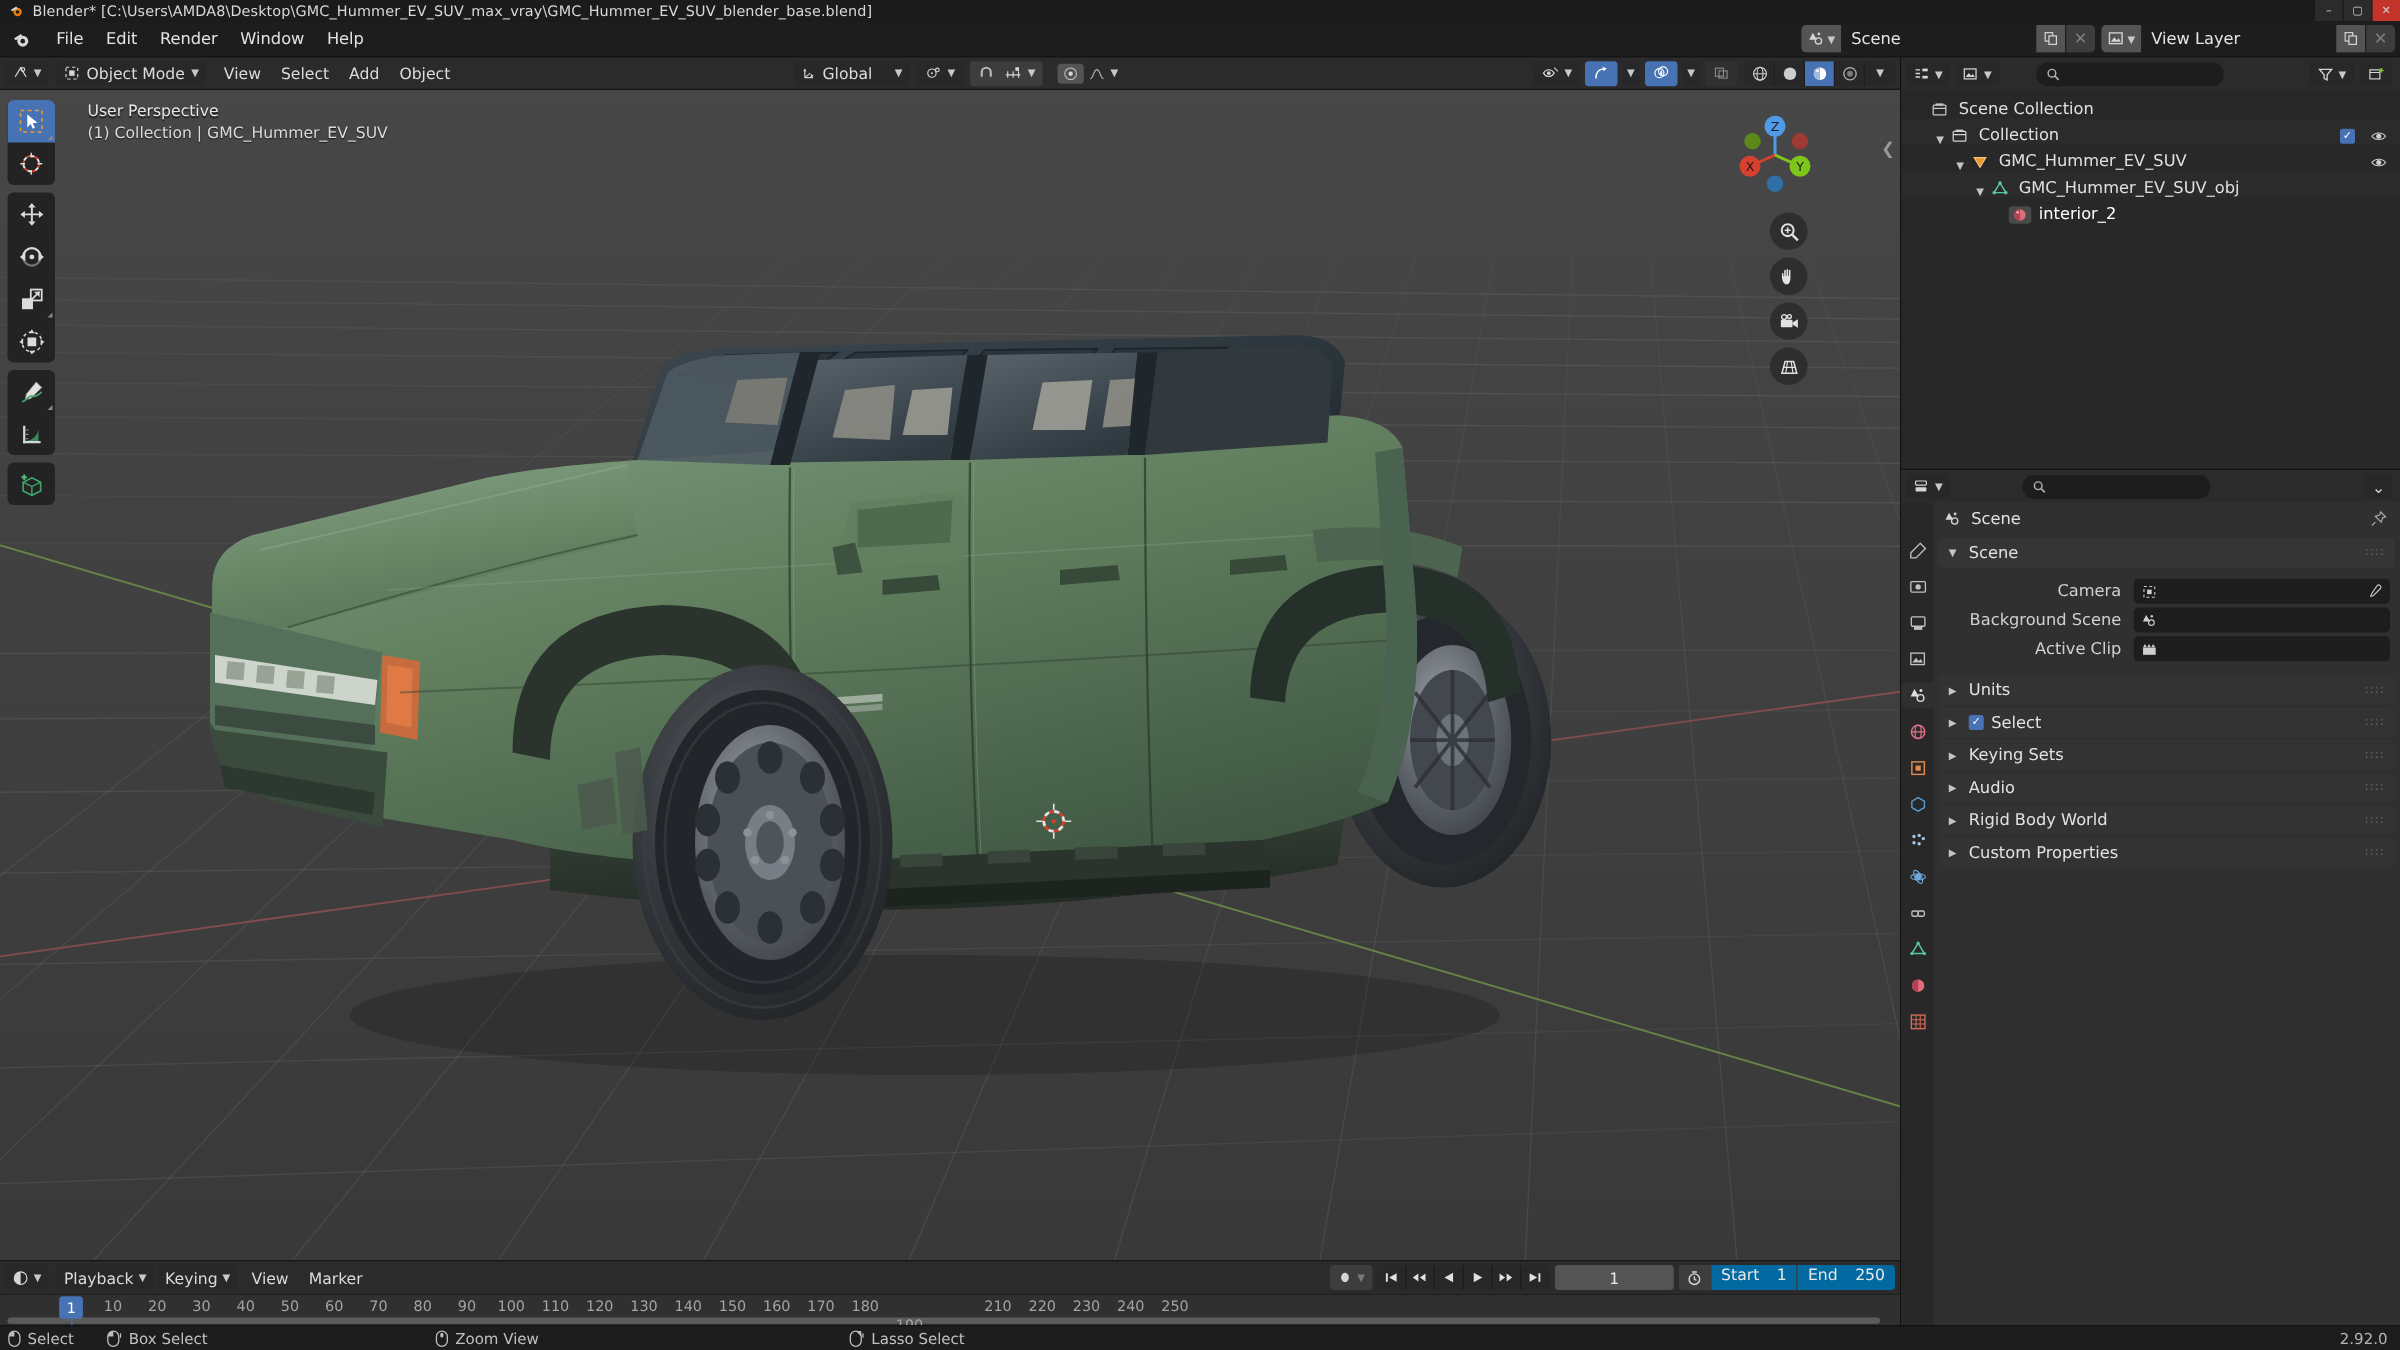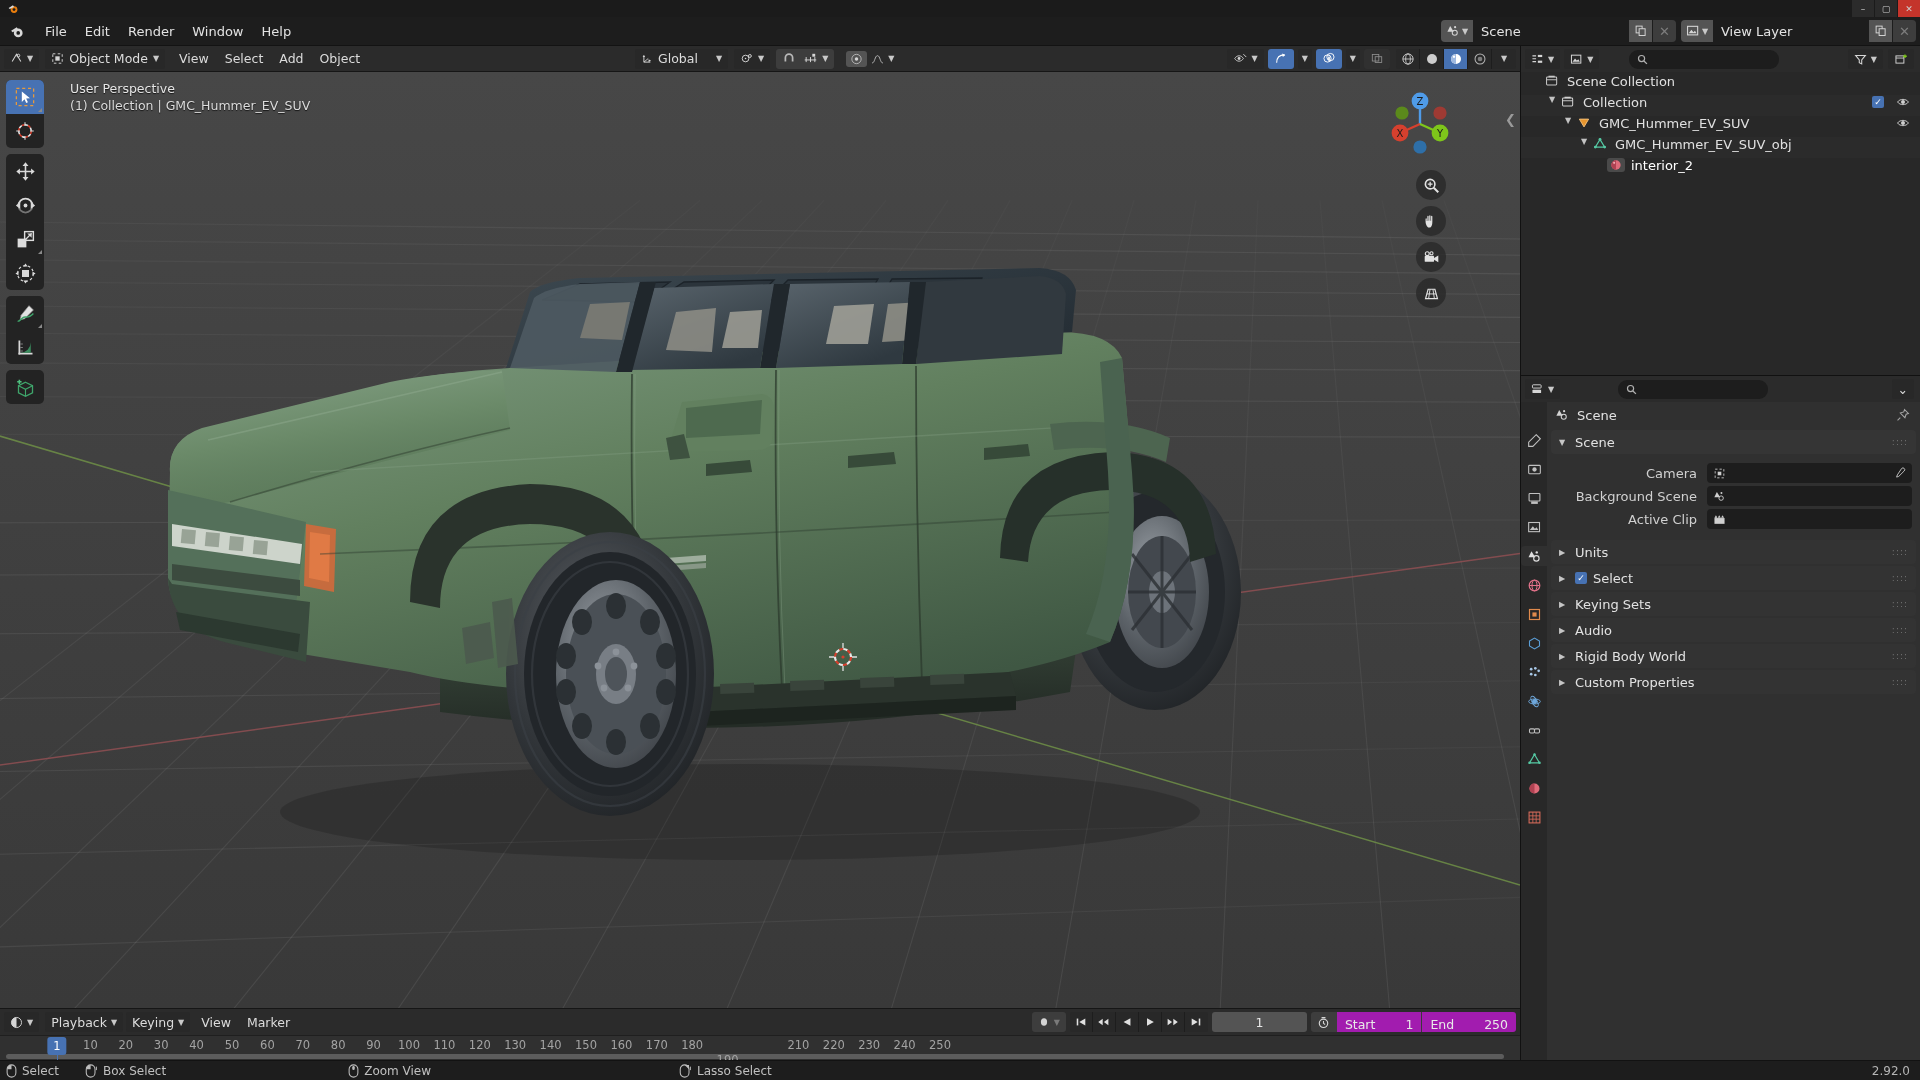--- a/index.html
+++ b/index.html
@@ -63,36 +63,36 @@
   .navbtns{position:absolute;right:74px;top:98px;display:flex;flex-direction:column;gap:6px;align-items:center;}
   .navbtn{width:30px;height:30px;border-radius:50%;background:rgba(40,40,40,.78);display:flex;align-items:center;justify-content:center;}
   .vp-collapse{position:absolute;right:4px;top:40px;font-size:13px;color:#9a9a9a;}
   .cursor3d{position:absolute;}
 
   
   .timeline{height:52px;flex:none;background:#2b2b2b;border-top:1px solid #161616;display:flex;flex-direction:column;}
   .tl-header{height:26px;display:flex;align-items:center;position:relative;padding:0 4px;}
   .tl-right{position:absolute;right:4px;display:flex;align-items:center;gap:4px;}
   .framefield{height:20px;min-width:95px;background:#545454;border-radius:3px;display:flex;align-items:center;justify-content:center;font-size:12.5px;color:#e8e8e8;}
-  .sefield{height:20px;background:#a21caf;border-radius:0;display:flex;align-items:flex-end;padding:0 8px;gap:30px;font-size:12.5px;color:#e8e8e8;}
+  .sefield{height:20px;background:#0369a1;border-radius:0;display:flex;align-items:flex-start;padding:0 8px;gap:14px;font-size:12.5px;color:#e8e8e8;}
   .playbtns{display:flex;align-items:center;background:#282828;border-radius:3px;overflow:hidden;}
   .playbtns>div{width:23px;height:20px;display:flex;align-items:center;justify-content:center;font-size:10px;color:#ddd;border-right:1px solid #1d1d1d;}
   .playbtns>div:last-child{border-right:none;}
   .tl-ruler{flex:1;background:#303030;position:relative;border-top:1px solid #1f1f1f;}
   .tick{position:absolute;top:2px;font-size:11.5px;color:#a3a3a3;transform:translateX(-50%);}
   .playhead{position:absolute;top:1px;height:18px;background:#4772b3;border-radius:3px;color:#fff;font-size:11.5px;display:flex;align-items:center;justify-content:center;padding:0 6px;transform:translateX(-50%);}
   .phline{position:absolute;width:1px;background:#4772b3;top:19px;bottom:0;}
   .tl-scroll{position:absolute;left:6px;right:16px;bottom:1px;height:5px;background:#5c5c5c;border-radius:3px;}
 
   
   .outliner{height:330px;flex:none;display:flex;flex-direction:column;background:#282828;border-bottom:1px solid #111;}
   .ol-header{height:26px;background:#2b2b2b;display:flex;align-items:center;padding:0 4px;gap:4px;position:relative;flex:none;}
   .searchbox{flex:0 0 auto;width:150px;height:19px;background:#1d1d1d;border-radius:9px;display:flex;align-items:center;padding:0 8px;gap:5px;}
   .ol-body{flex:1;overflow:hidden;padding-top:2px;}
-  .olrow{height:21px;display:flex;align-items:flex-start;font-size:13px;color:#e0e0e0;position:relative;padding-right:8px;}
+  .olrow{height:21px;display:flex;align-items:flex-end;font-size:13px;color:#e0e0e0;position:relative;padding-right:8px;}
   .olrow:nth-child(even){background:#2b2b2b;}
   .disc{font-size:8px;color:#c3c3c3;width:14px;text-align:center;flex:none;}
   .ol-vis{position:absolute;right:10px;display:flex;gap:12px;align-items:center;}
   .ol-check{width:12px;height:12px;background:#4772b3;border-radius:2px;display:flex;align-items:center;justify-content:center;font-size:9px;color:#fff;}
 
   
   .props{flex:1;display:flex;flex-direction:column;min-height:0;background:#303030;}
   .pr-header{height:26px;background:#2b2b2b;display:flex;align-items:center;padding:0 4px;position:relative;flex:none;}
   .pr-body{flex:1;display:flex;min-height:0;}
   .pr-tabs{width:26px;flex:none;background:#282828;display:flex;flex-direction:column;align-items:center;padding-top:28px;gap:9px;}
@@ -120,20 +120,21 @@
 <div class="app">
 
   <div class="titlebar">
     <div class="tb-ico">
       <svg width="13" height="13" viewBox="0 0 24 24">
           <circle cx="13" cy="14" r="6.2" fill="#e87d0d"></circle>
           <circle cx="13" cy="14" r="2.6" fill="#1b1b1b"></circle>
           <path d="M3 11 L11 6 L13 9 L5 13 Z" fill="#dcdcdc"></path>
         </svg>
     </div>
+    <div class="tb-title">Blender* [C:\Users\AMDA8\Desktop\GMC_Hummer_EV_SUV_max_vray\GMC_Hummer_EV_SUV_blender_base.blend]</div>
     <div class="tb-btns">
       <div class="tb-btn">–</div>
       <div class="tb-btn">▢</div>
       <div class="tb-btn close">✕</div>
     </div>
   </div>
 
   <div class="topbar">
     <div class="blender-logo">
       <svg width="17" height="17" viewBox="0 0 24 24">

